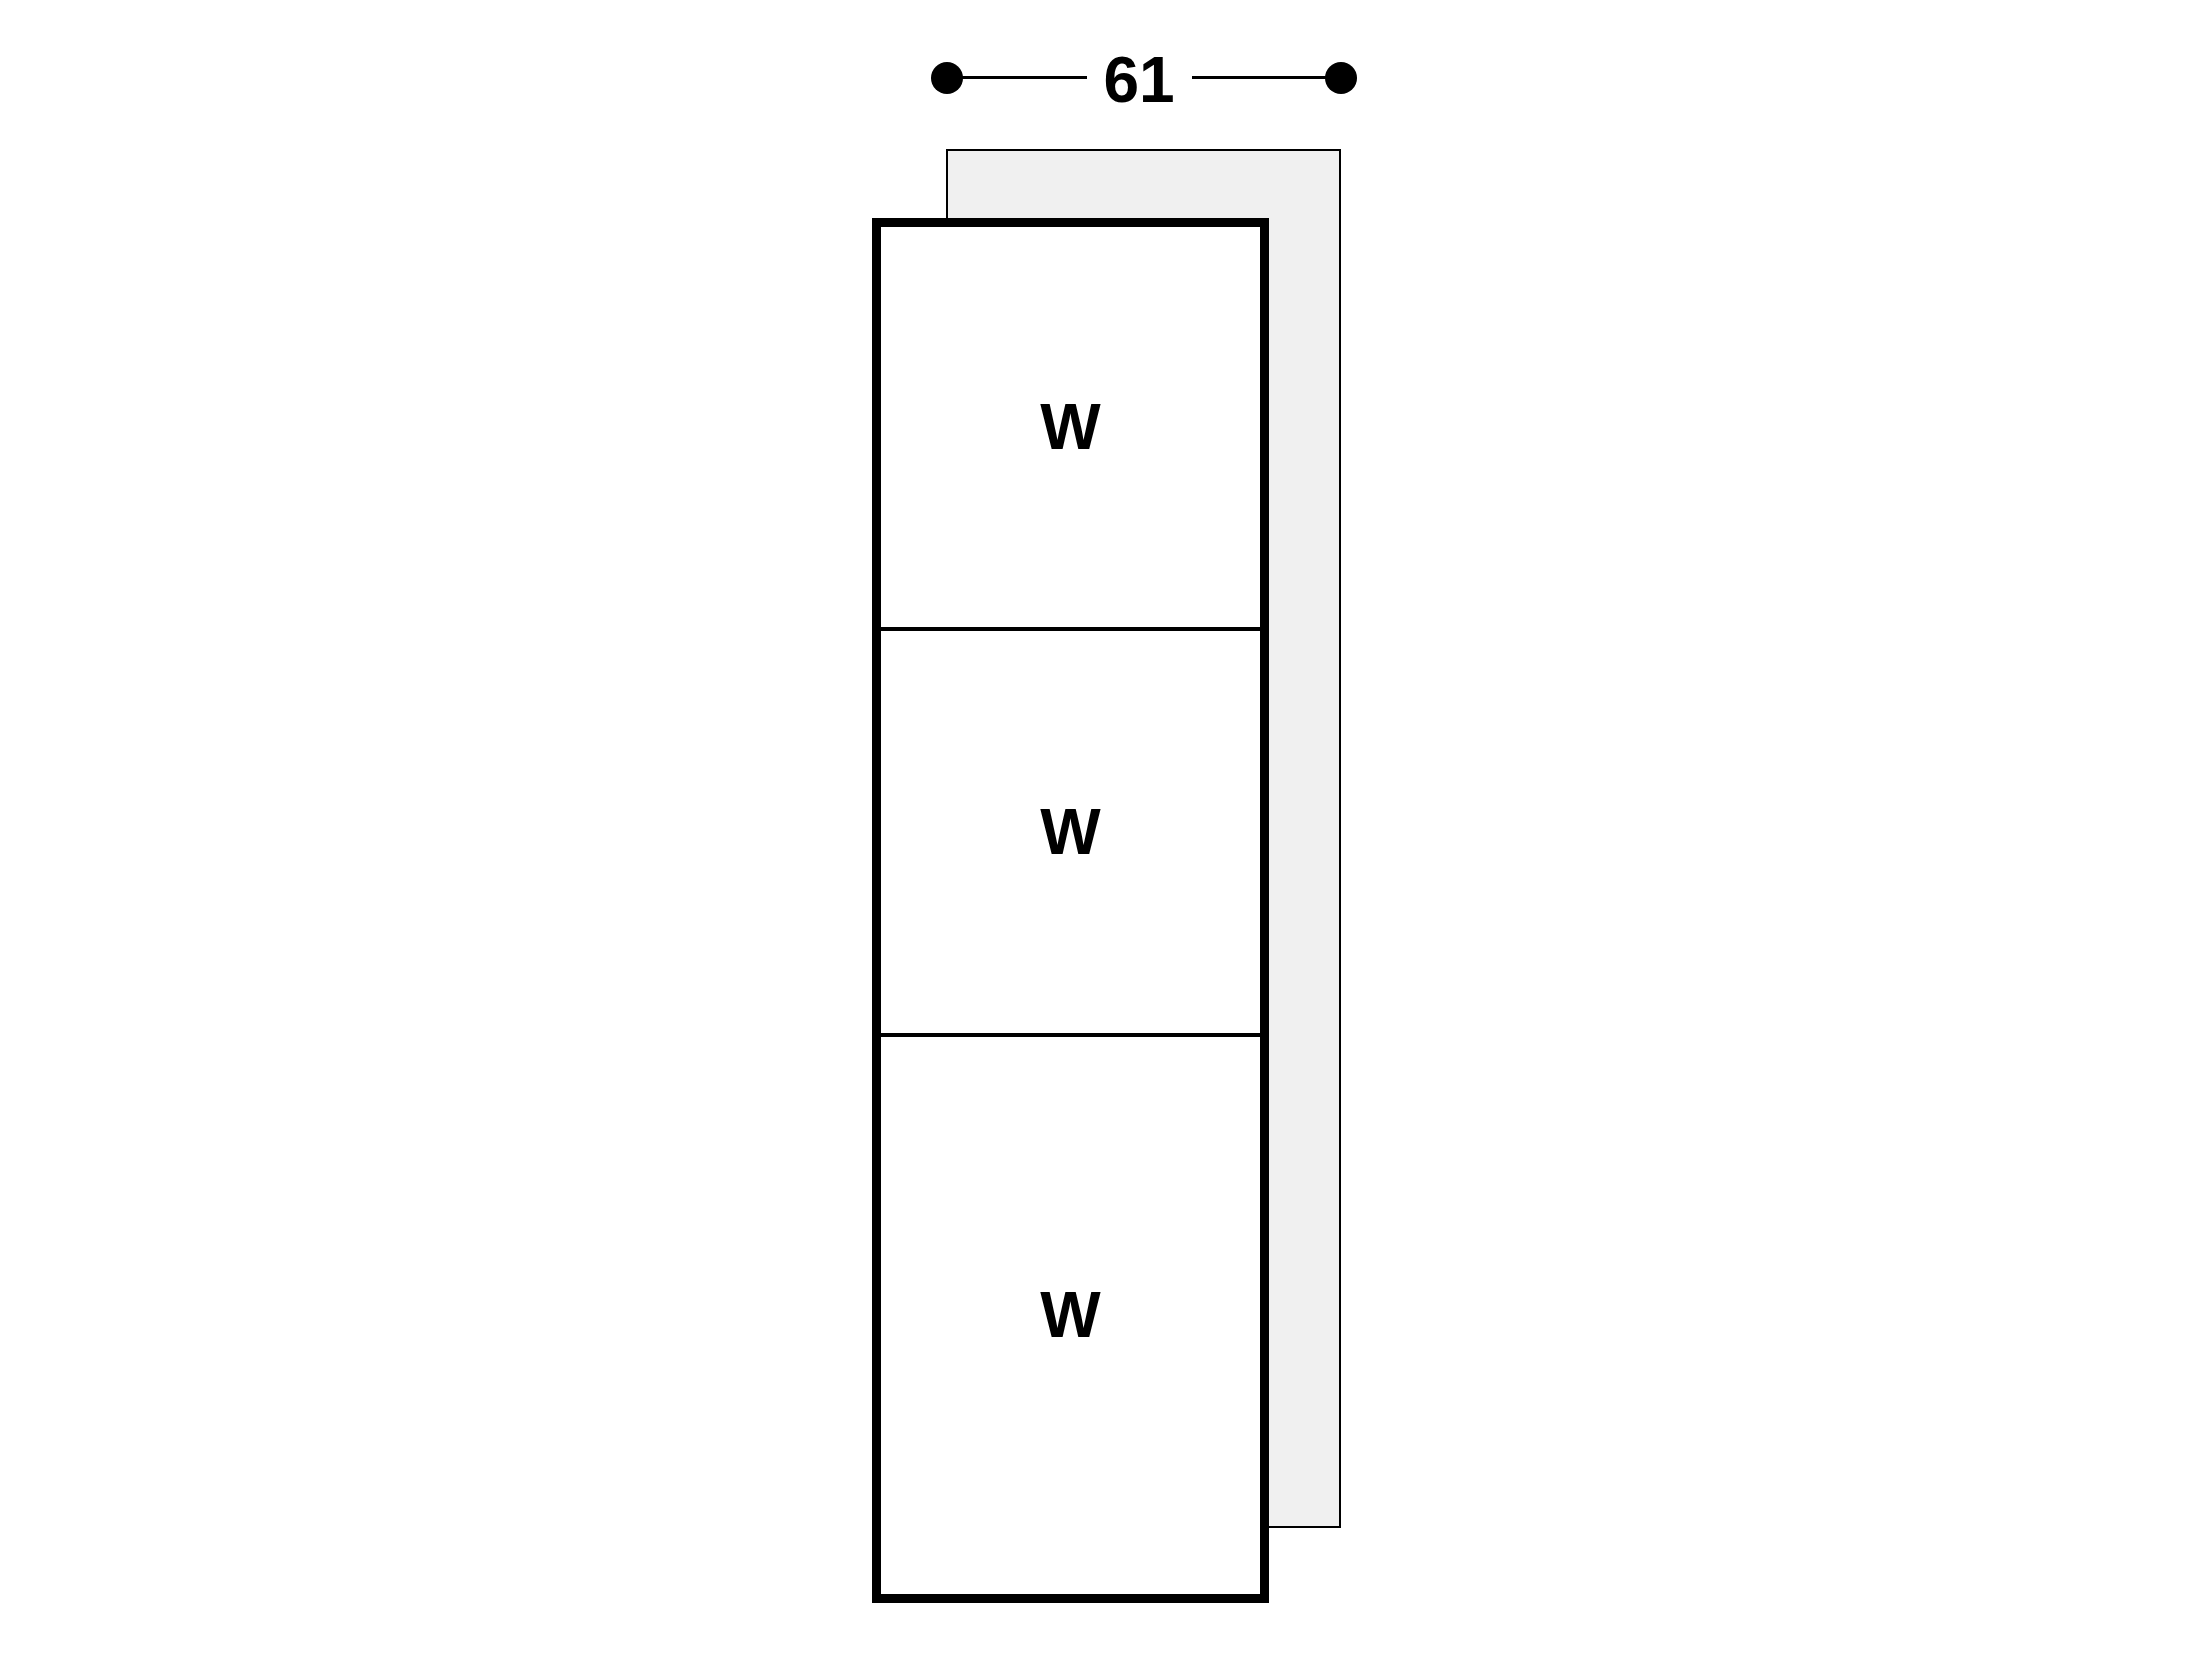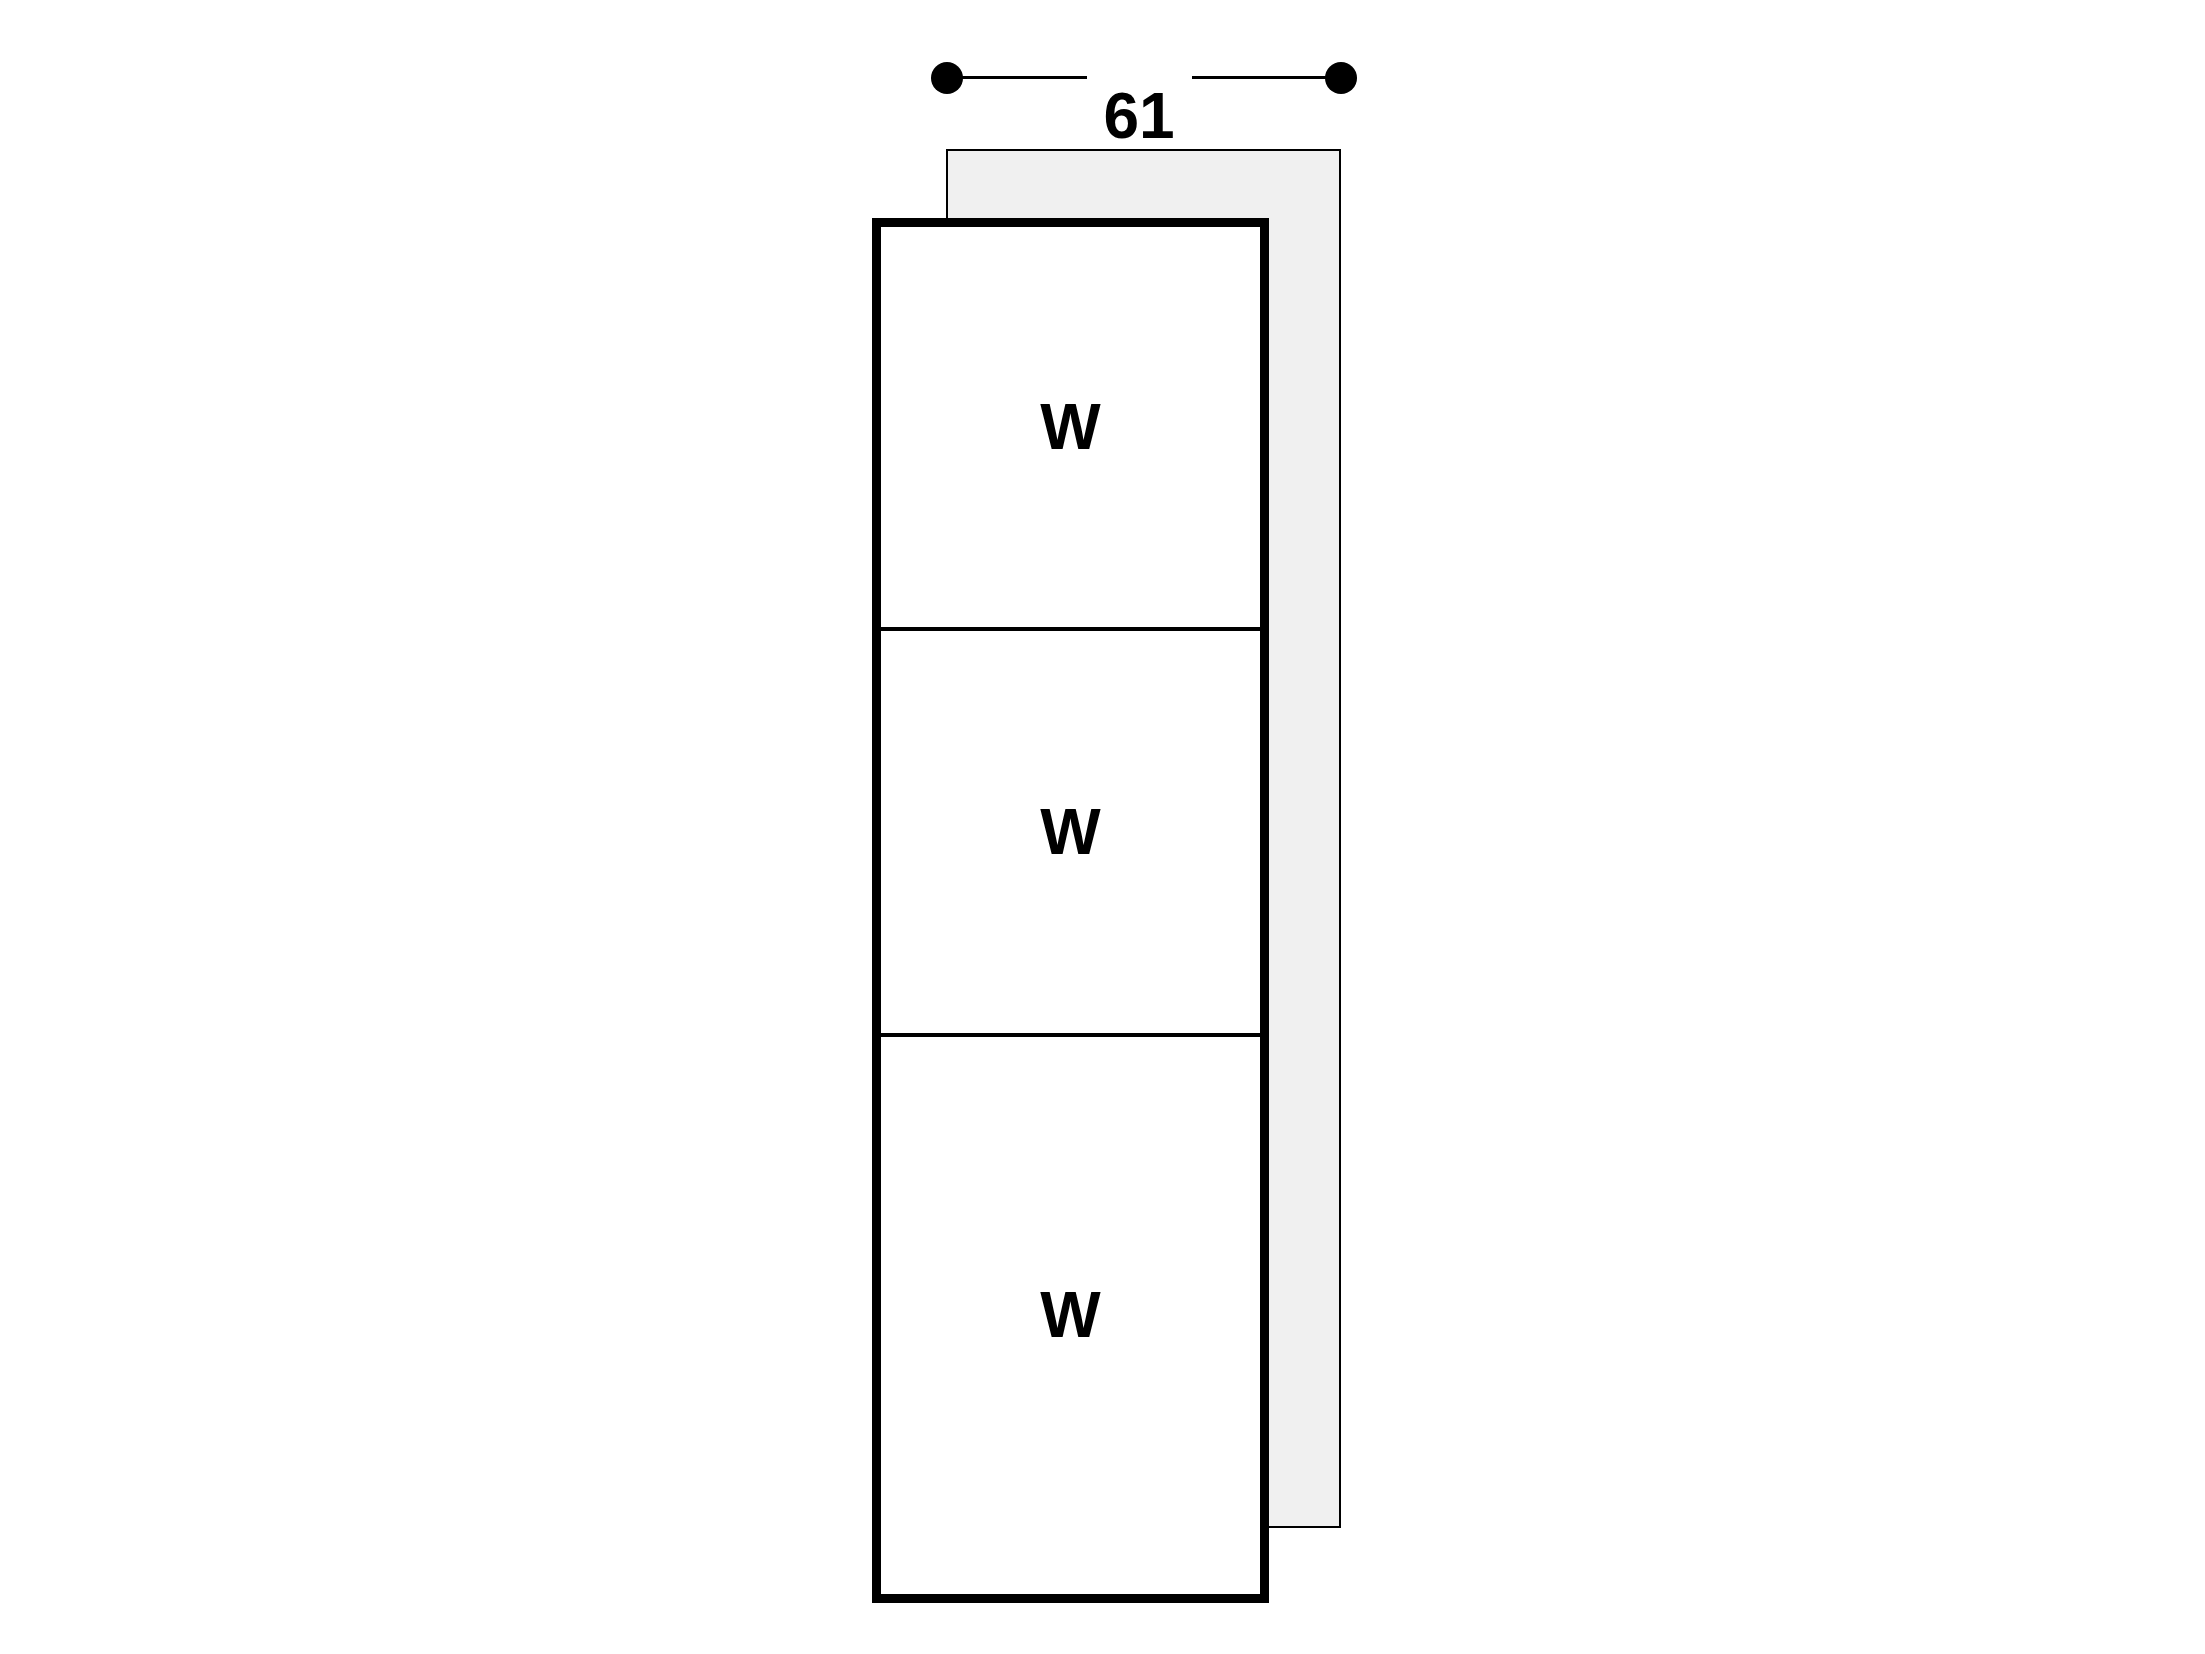--- a/index.html
+++ b/index.html
@@ -77,21 +77,20 @@
   .dim-label {
     position: absolute;
     left: 1139px;
     top: 80px;
     transform: translate(-50%, -50%);
     font-size: 64px;
     font-weight: bold;
     line-height: 1;
     color: var(--line, #000);
     white-space: nowrap;
-    margin-top: 36px;
   }
 </style>
 </head>
 <body>
 
 <div class="canvas">
 
   <div>
     <span class="dot dot-left"></span>
     <span class="seg seg-left"></span>

